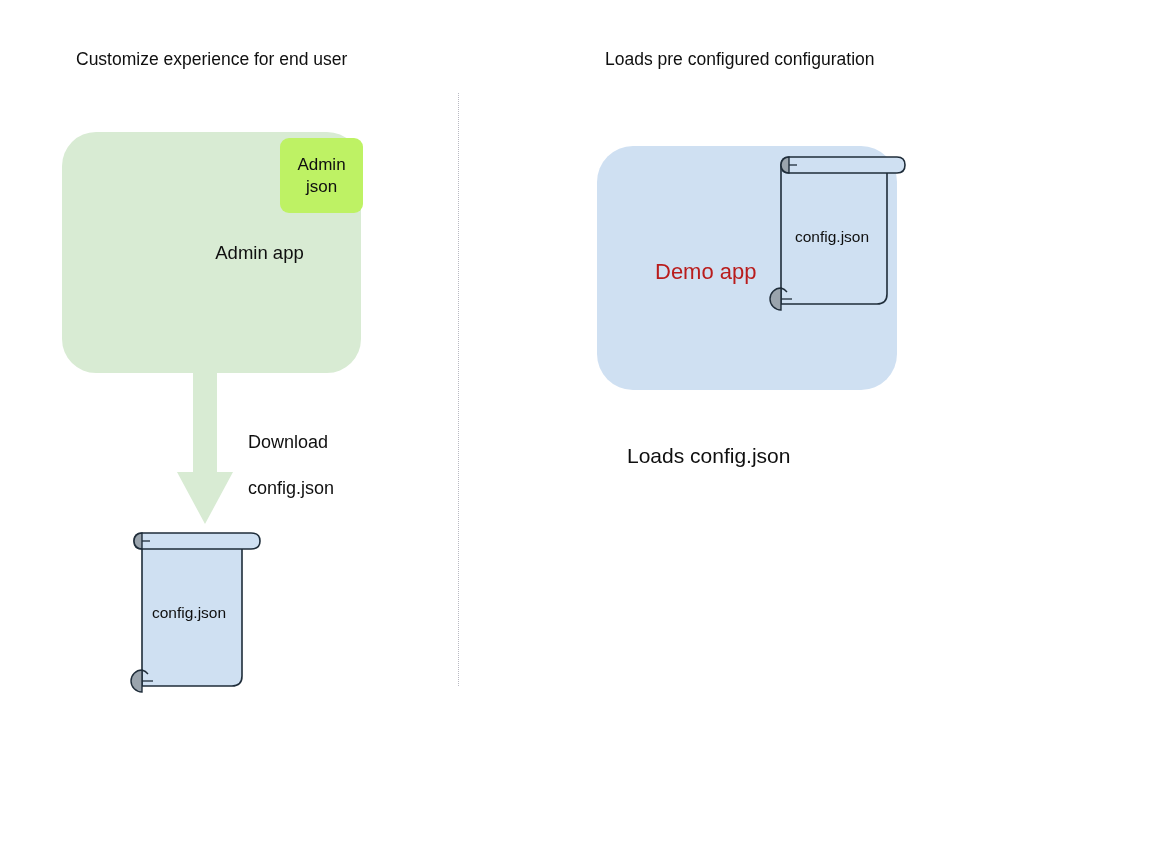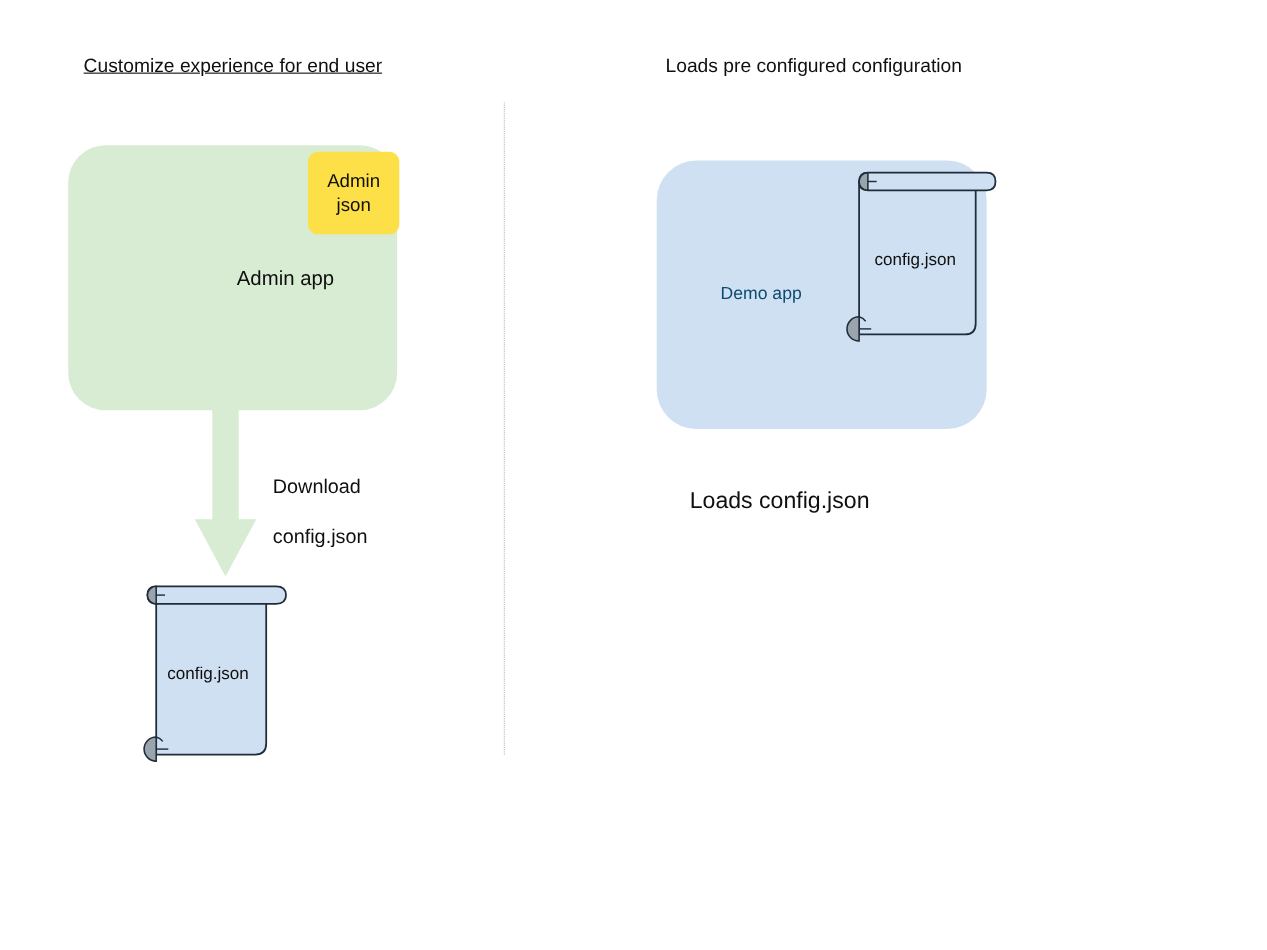--- a/index.html
+++ b/index.html
@@ -23,21 +23,21 @@
   }
 
   
   .heading {
     position: absolute;
     font-size: 17.5px;
     line-height: 1.2;
     color: #0f0f0f;
     white-space: nowrap;
   }
-  #heading-left  { left: 76px;  top: 49px; text-decoration: underline; }
+  #heading-left  { left: 76px;  top: 49px; }
   #heading-right { left: 605px; top: 49px; }
 
   
   #divider {
     position: absolute;
     left: 458px;
     top: 93px;
     width: 0px;
     height: 593px;
     border-left: 1.4px dotted #b9b9c2;
@@ -62,21 +62,21 @@
     font-size: 18.5px;
     color: #0f0f0f;
     padding-left: 48px;
   }
   #admin-panel {
     position: absolute;
     left: 218px;        
     top: 6px;           
     width: 83px;
     height: 75px;
-    background: #fde047;
+    background: #bef264;
     border-radius: 9px;
     display: flex;
     align-items: center;
     justify-content: center;
   }
   #admin-panel-label {
     font-size: 17px;
     line-height: 1.28;
     text-align: center;
     color: #0f0f0f;
@@ -121,22 +121,22 @@
     top: 146px;
     width: 300px;
     height: 244px;
     background: #cfe0f2;
     border-radius: 36px;
   }
   #demo-app-label {
     position: absolute;
     left: 655px;
     top: 259px;
-    font-size: 16px;
-    color: #0c4a6e;
+    font-size: 22px;
+    color: #b91c1c;
     white-space: nowrap;
   }
 
   #scroll-right { left: 765px; top: 152px; width: 150px; height: 162px; }
   #scroll-right-label { left: 795px; top: 228px; }
 
   #loads-label {
     position: absolute;
     left: 627px;
     top: 444px;

